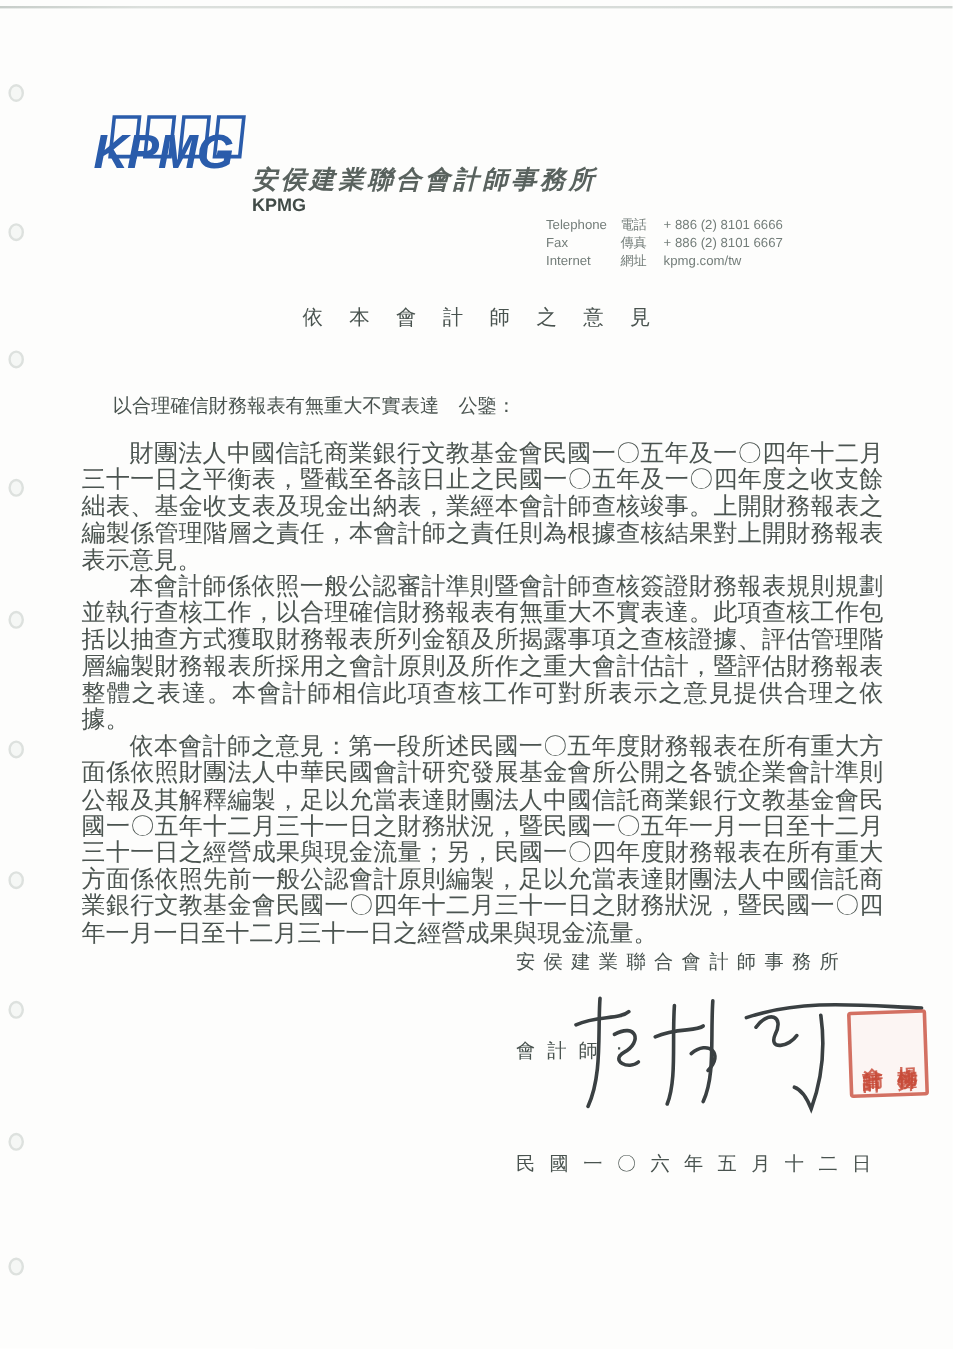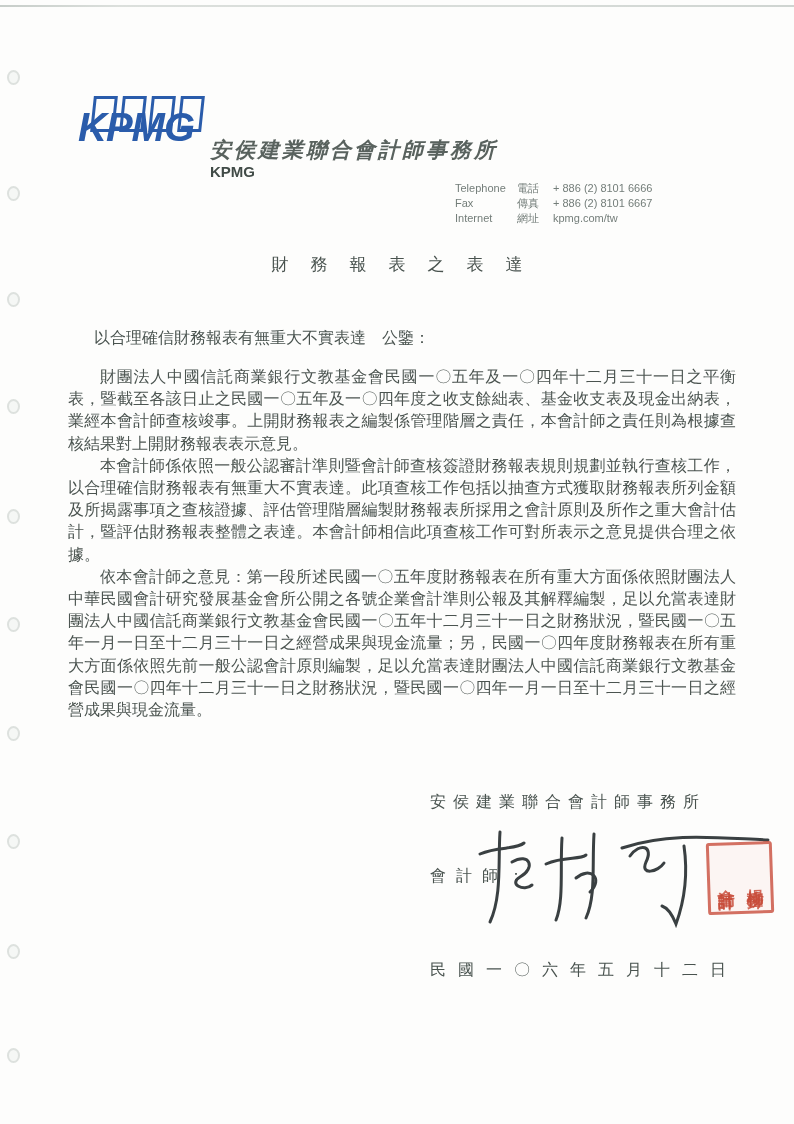--- a/index.html
+++ b/index.html
@@ -33,21 +33,21 @@
     font-size:11px; line-height:15px; color:#737d79; }
   .contact .row { display:flex; }
   .contact .l1 { width:62px; }
   .contact .l2 { width:36px; }
 
   
   .report-title { position:absolute; left:0; top:253px; width:100%; text-align:center;
     font-size:17px; letter-spacing:22px; text-indent:22px; color:#49534f; }
   .salutation { position:absolute; left:94px; top:328px; font-size:16px; color:#49534f; }
   .body-text { position:absolute; left:68px; top:366px; width:668px;
-    font-size:16px; line-height:22.2px; text-align:justify; color:#4b5450; }
+    font-size:20px; line-height:22.2px; text-align:justify; color:#4b5450; }
   .body-text p { text-indent:2em; }
 
   
   .closing-firm { position:absolute; left:430px; top:792px; font-size:16px;
     letter-spacing:7px; color:#49534f; }
   .cpa-label { position:absolute; left:430px; top:866px; font-size:16px;
     letter-spacing:10px; color:#49534f; }
   .signature { position:absolute; left:470px; top:816px; }
   .seal { position:absolute; left:707px; top:842px; width:66px; height:72px;
     border:3px solid rgba(199,74,56,.78); border-radius:3px; transform:rotate(-2deg);
@@ -101,21 +101,21 @@
       <span class="l2">傳真</span>
       <span>+ 886 (2) 8101 6667</span>
     </div>
     <div class="row">
       <span class="l1">Internet</span>
       <span class="l2">網址</span>
       <span>kpmg.com/tw</span>
     </div>
   </div>
 
-  <div class="report-title">財務報表之表達</div>
+  <div class="report-title">依本會計師之意見</div>
   <div class="salutation">以合理確信財務報表有無重大不實表達　公鑒：</div>
   <div class="body-text">
     <p>財團法人中國信託商業銀行文教基金會民國一〇五年及一〇四年十二月三十一日之平衡表，暨截至各該日止之民國一〇五年及一〇四年度之收支餘絀表、基金收支表及現金出納表，業經本會計師查核竣事。上開財務報表之編製係管理階層之責任，本會計師之責任則為根據查核結果對上開財務報表表示意見。</p>
     <p>本會計師係依照一般公認審計準則暨會計師查核簽證財務報表規則規劃並執行查核工作，以合理確信財務報表有無重大不實表達。此項查核工作包括以抽查方式獲取財務報表所列金額及所揭露事項之查核證據、評估管理階層編製財務報表所採用之會計原則及所作之重大會計估計，暨評估財務報表整體之表達。本會計師相信此項查核工作可對所表示之意見提供合理之依據。</p>
     <p>依本會計師之意見：第一段所述民國一〇五年度財務報表在所有重大方面係依照財團法人中華民國會計研究發展基金會所公開之各號企業會計準則公報及其解釋編製，足以允當表達財團法人中國信託商業銀行文教基金會民國一〇五年十二月三十一日之財務狀況，暨民國一〇五年一月一日至十二月三十一日之經營成果與現金流量；另，民國一〇四年度財務報表在所有重大方面係依照先前一般公認會計原則編製，足以允當表達財團法人中國信託商業銀行文教基金會民國一〇四年十二月三十一日之財務狀況，暨民國一〇四年一月一日至十二月三十一日之經營成果與現金流量。</p>
   </div>
 
   <div class="closing-firm">安侯建業聯合會計師事務所</div>
   <div class="cpa-label">會計師：</div>
 

